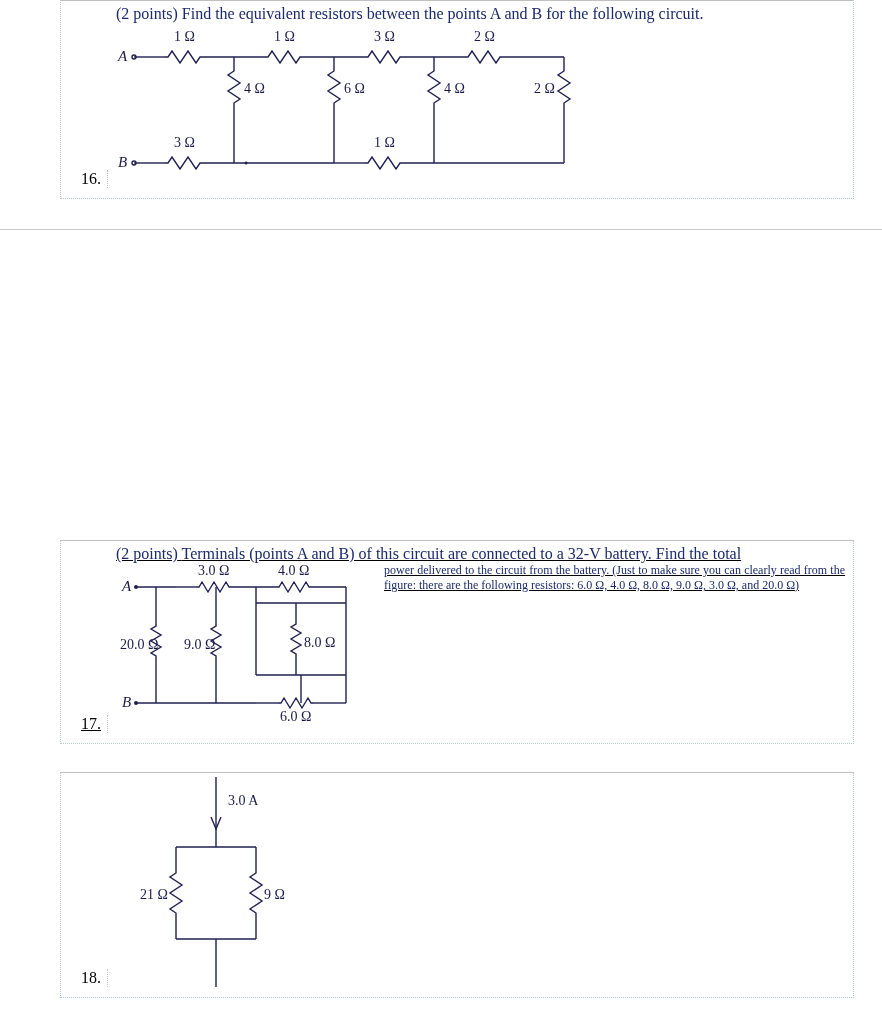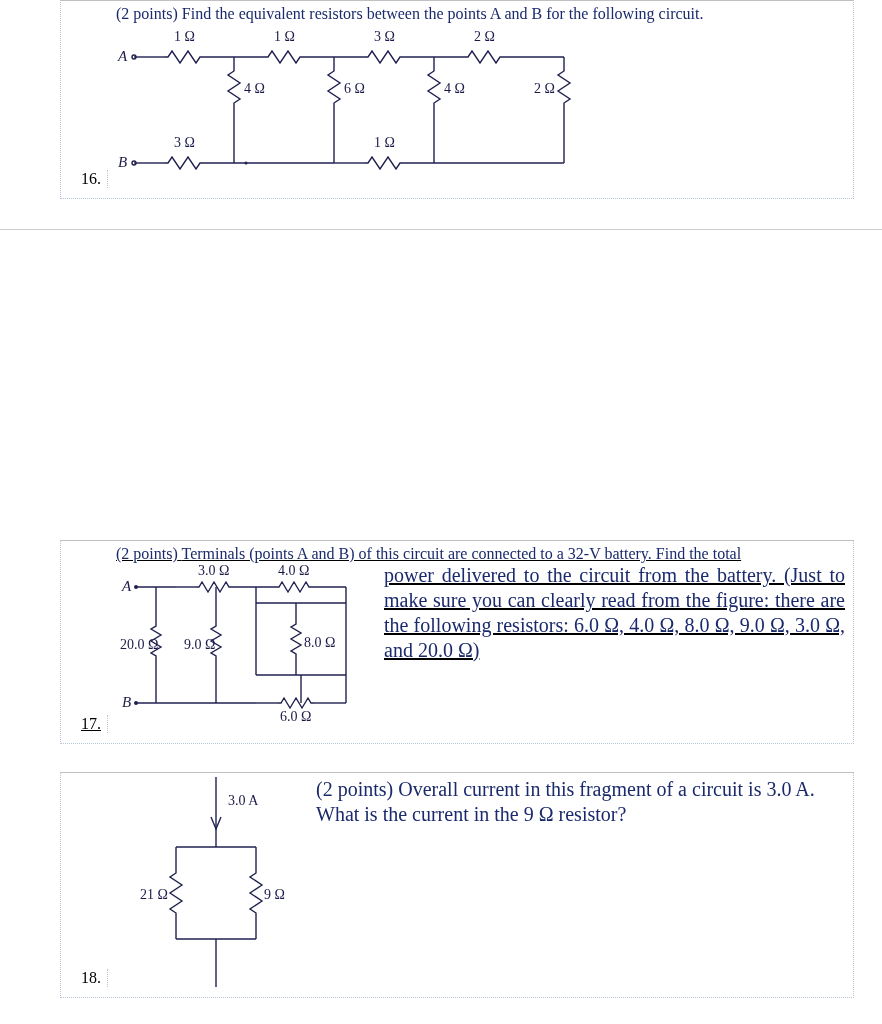--- a/index.html
+++ b/index.html
@@ -56,21 +56,21 @@
     font-style: italic;
     fill: #1a1a4a;
   }
   .wire {
     stroke: #202050;
     stroke-width: 1.4;
     fill: none;
   }
   .side-text {
     color: #1a2a6c;
-    font-size: 20px;
+    font-size: 12px;
     line-height: 1.25;
   }
   .gap {
     height: 28px;
   }
 </style>
 </head>
 <body>
 
 <div class="problem" style="margin-left:60px; margin-right:28px;">
@@ -242,20 +242,16 @@
           <text class="res-label" x="24" y="122">21 Ω</text>
 
           <path class="wire" d="M140 70 V92"></path>
           <use href="#resV3" x="140" y="92"></use>
           <path class="wire" d="M140 140 V162"></path>
           <text class="res-label" x="148" y="122">9 Ω</text>
 
           <path class="wire" d="M60 162 H140"></path>
           <path class="wire" d="M100 162 V210"></path>
         </svg>
-        <div class="side-text" style="flex:1; padding-left:20px;">
-          <span>(2 points)</span>
-          <span>Overall current in this fragment of a circuit is 3.0 A. What is the current in the 9 Ω resistor?</span>
-        </div>
       </div>
     </div>
   </div>
 </div>
 
 </body></html>

